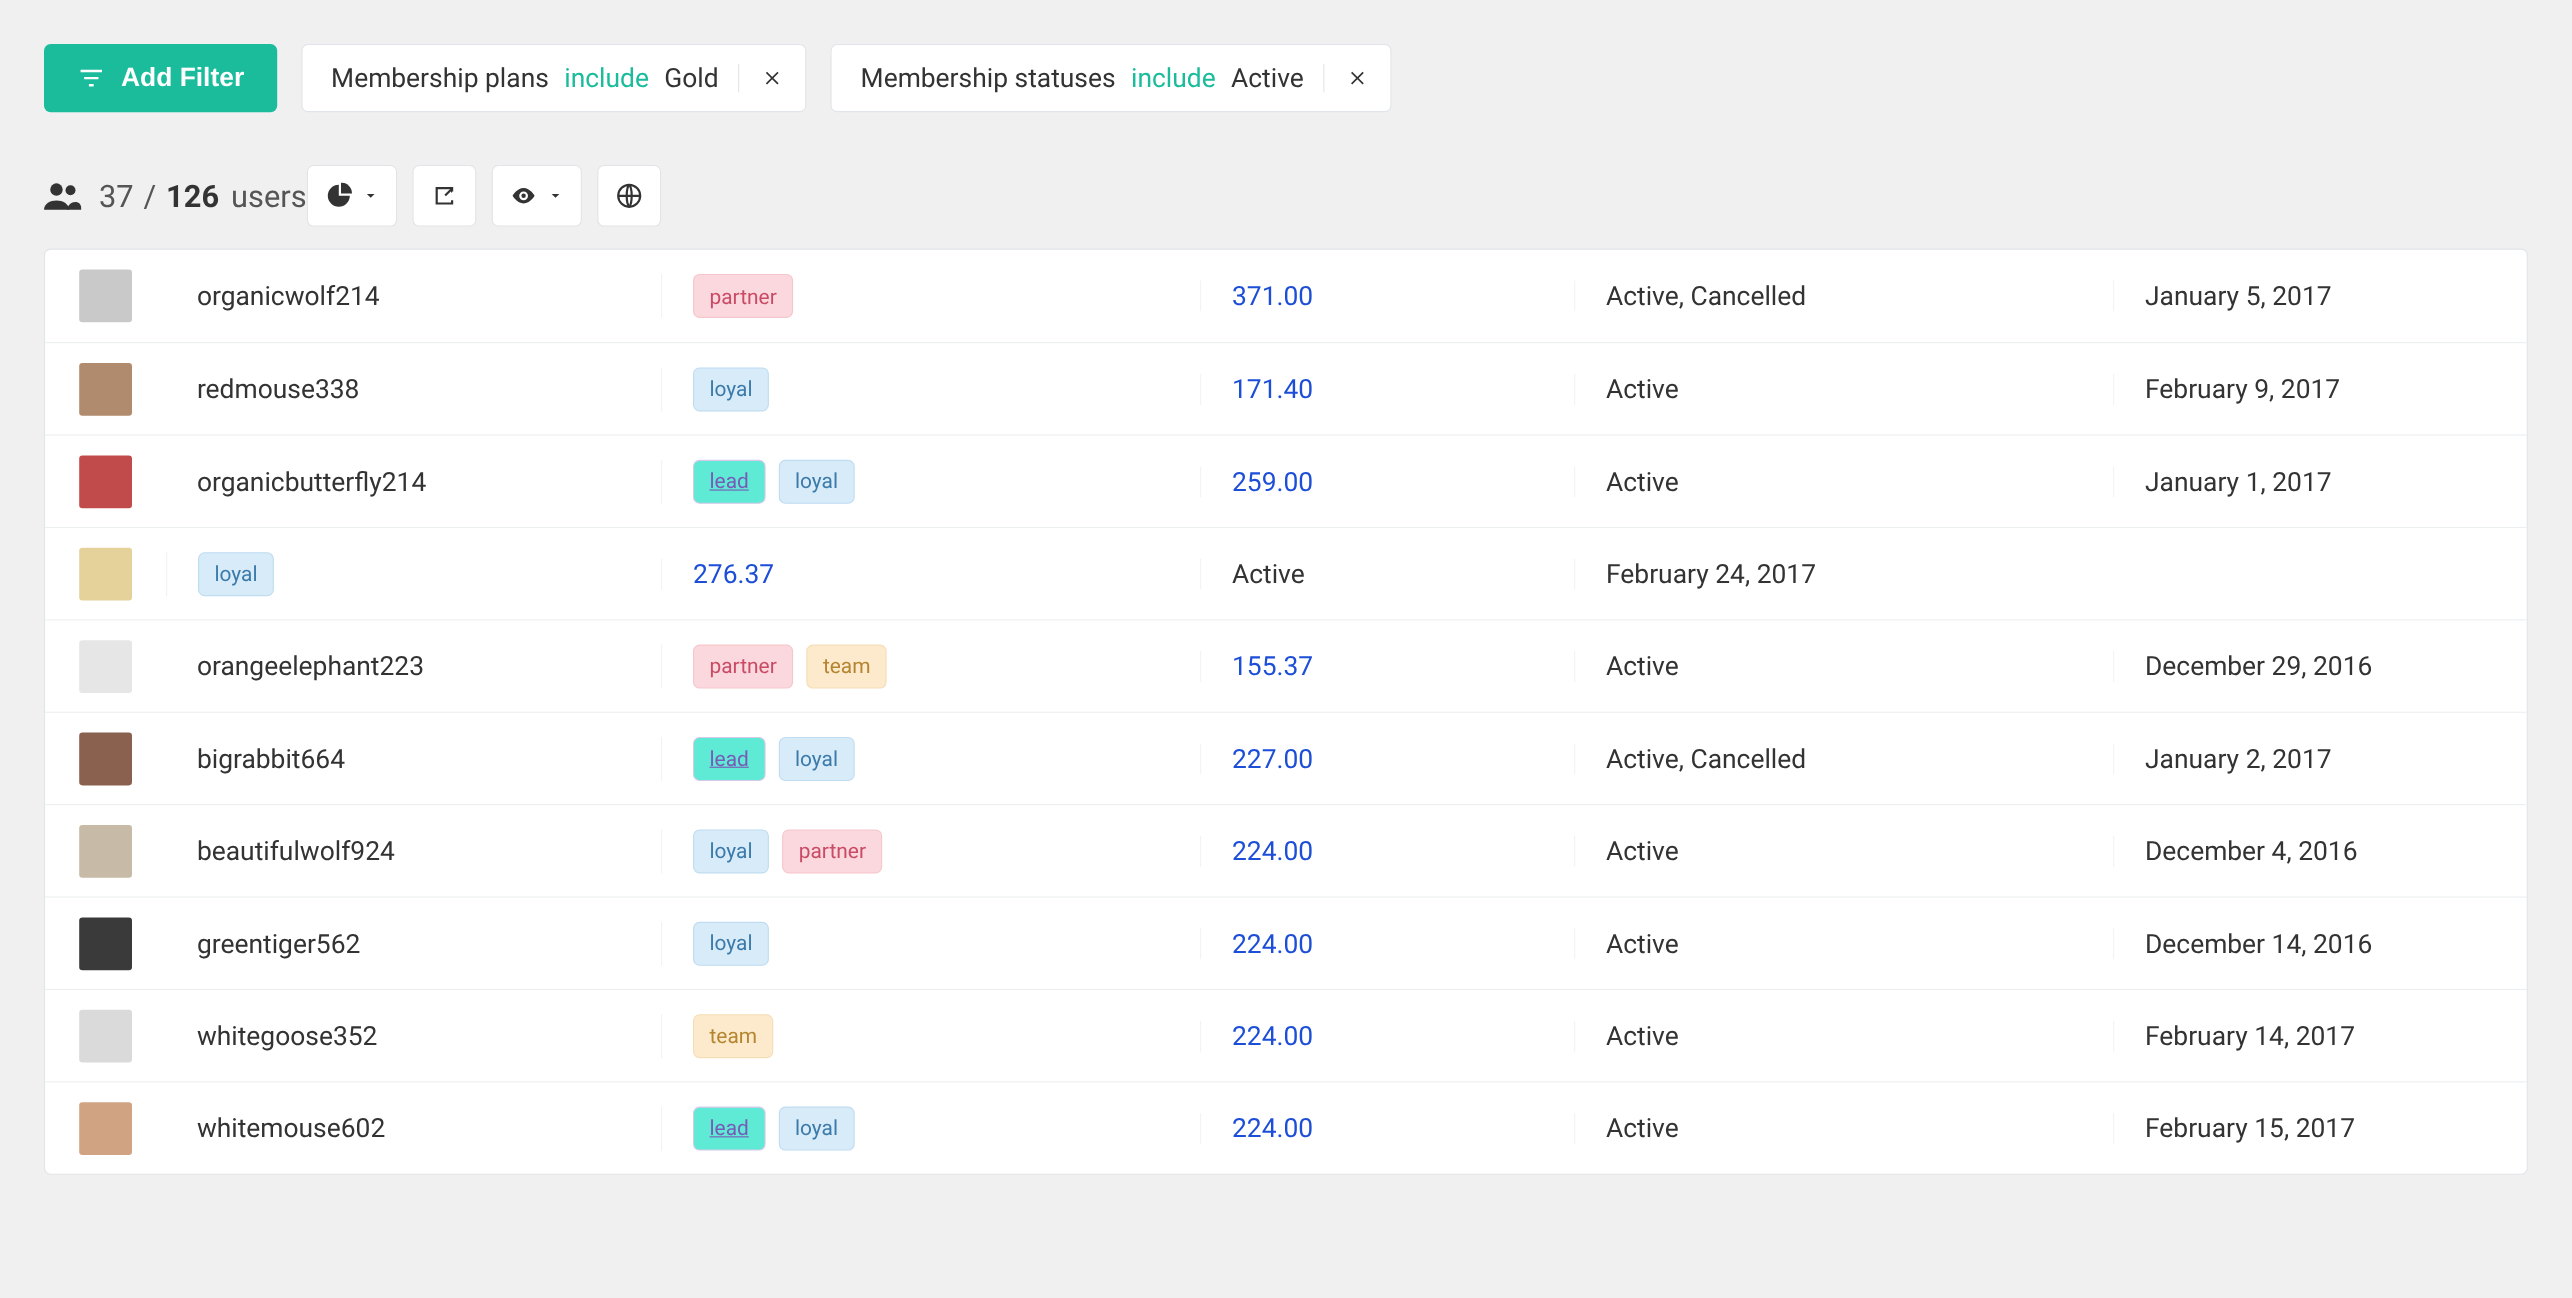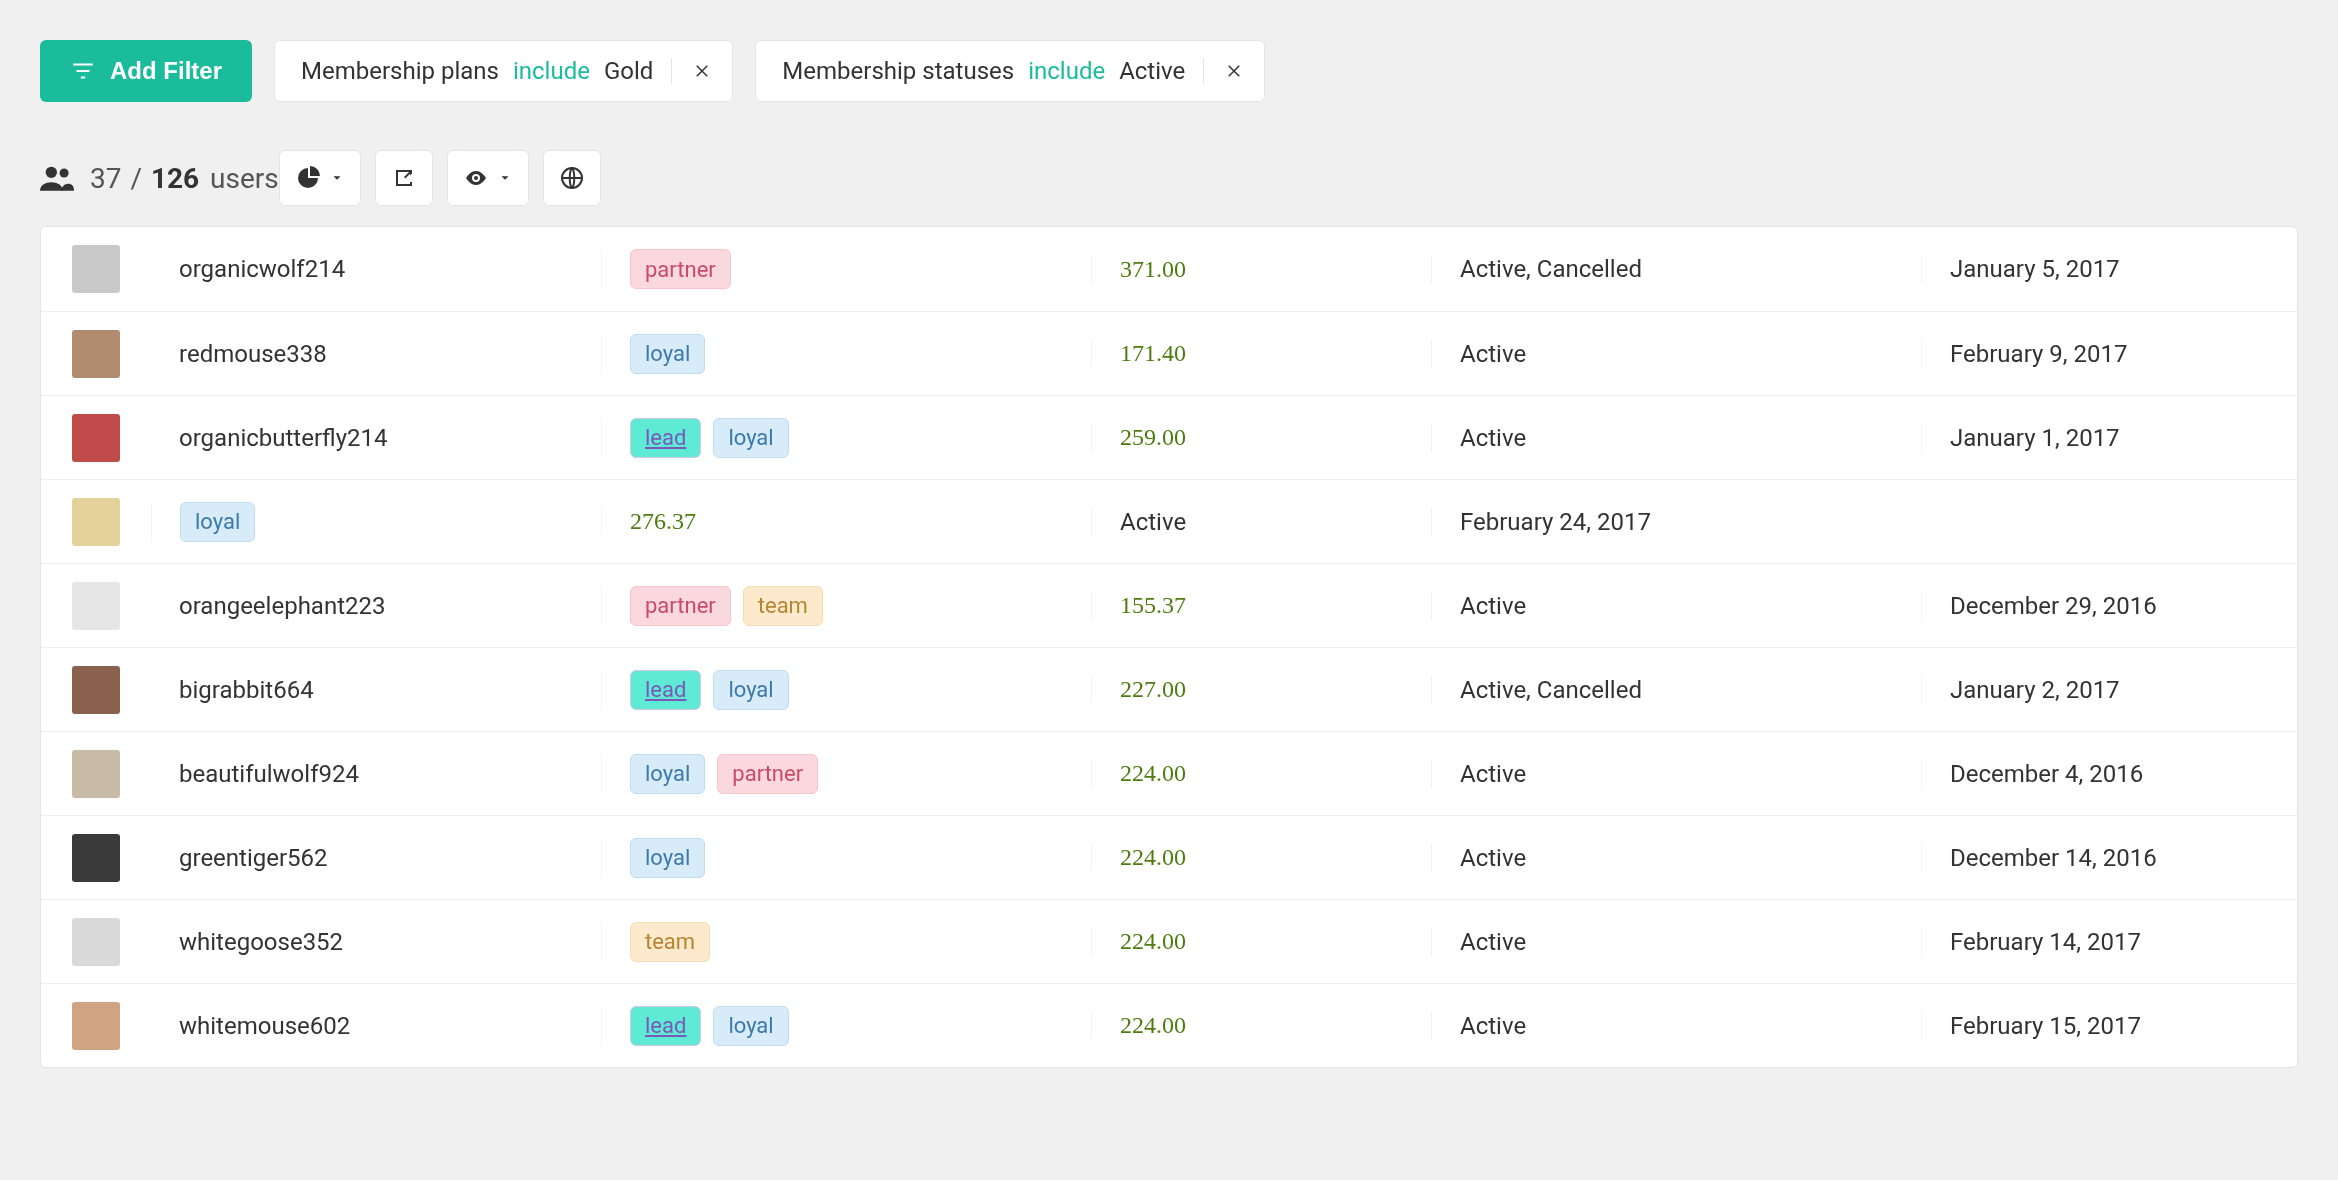--- a/index.html
+++ b/index.html
@@ -125,28 +125,28 @@
   .td-avatar { display:flex; justify-content:center; }
   .avatar { width:48px; height:48px; border-radius:3px; background:#bbb; display:inline-block; }
   .td-username { color:#333; }
   .td-tags { display:flex; gap:12px; }
   .tag {
     display:inline-flex;
     align-items:center;
     height:40px;
     padding:0 14px;
     border-radius:6px;
-    font-size:22px;
+    font-size:19px;
     border:1px solid transparent;
   }
   .tag-partner { background:#fbd8de; color:#c94b66; border-color:#f5c6cb; }
   .tag-loyal   { background:#d7ebf9; color:#3b7aa9; border-color:#bfdcf1; }
   .tag-lead    { background:#5eead4; color:#7a5ab8; border-color:#d6c8ea;text-decoration:underline; }
   .tag-team    { background:#fdeacc; color:#b58530; border-color:#f5ddb5; }
-  .td-lv { color:#4d7c0f;font-family:Liberation Serif, serif; }
+  .td-lv { color:#1d4ed8; }
   .td-status { color:#333; }
   .td-date { color:#333; }
 
   
   .td-username, .td-tags, .td-lv, .td-status, .td-date { padding-left:28px; }
   .td-tags, .td-lv, .td-status, .td-date { border-left:1px solid #f1f2f3; }
   .thead .th { padding-left:28px; }
   .thead .th-check { padding-left:0; }
 </style>
 </head>

